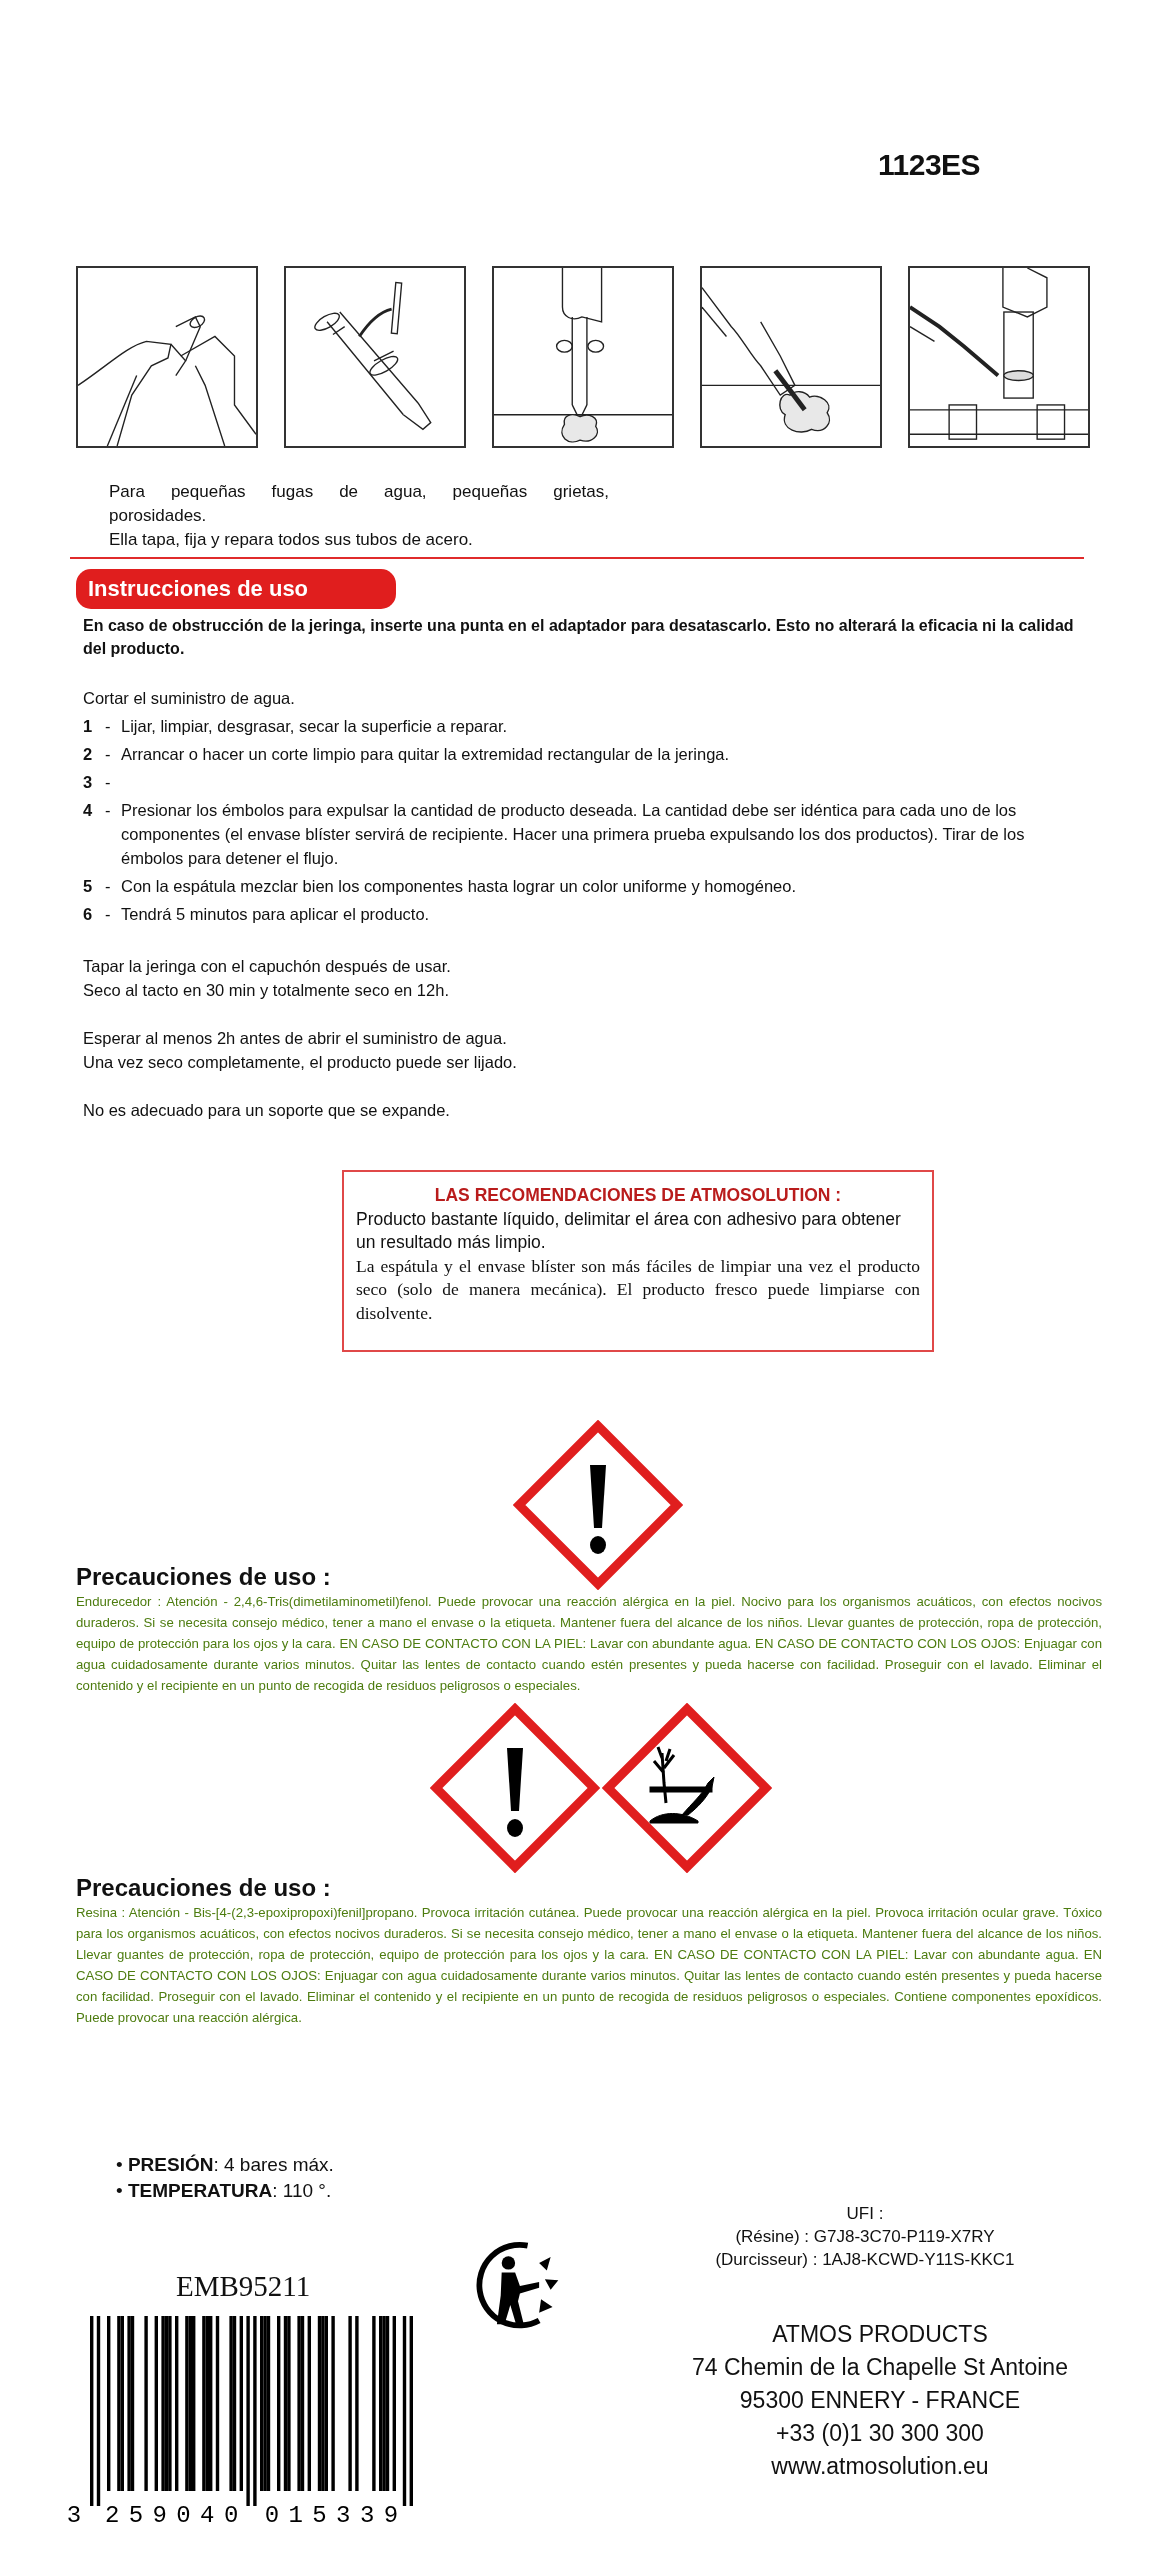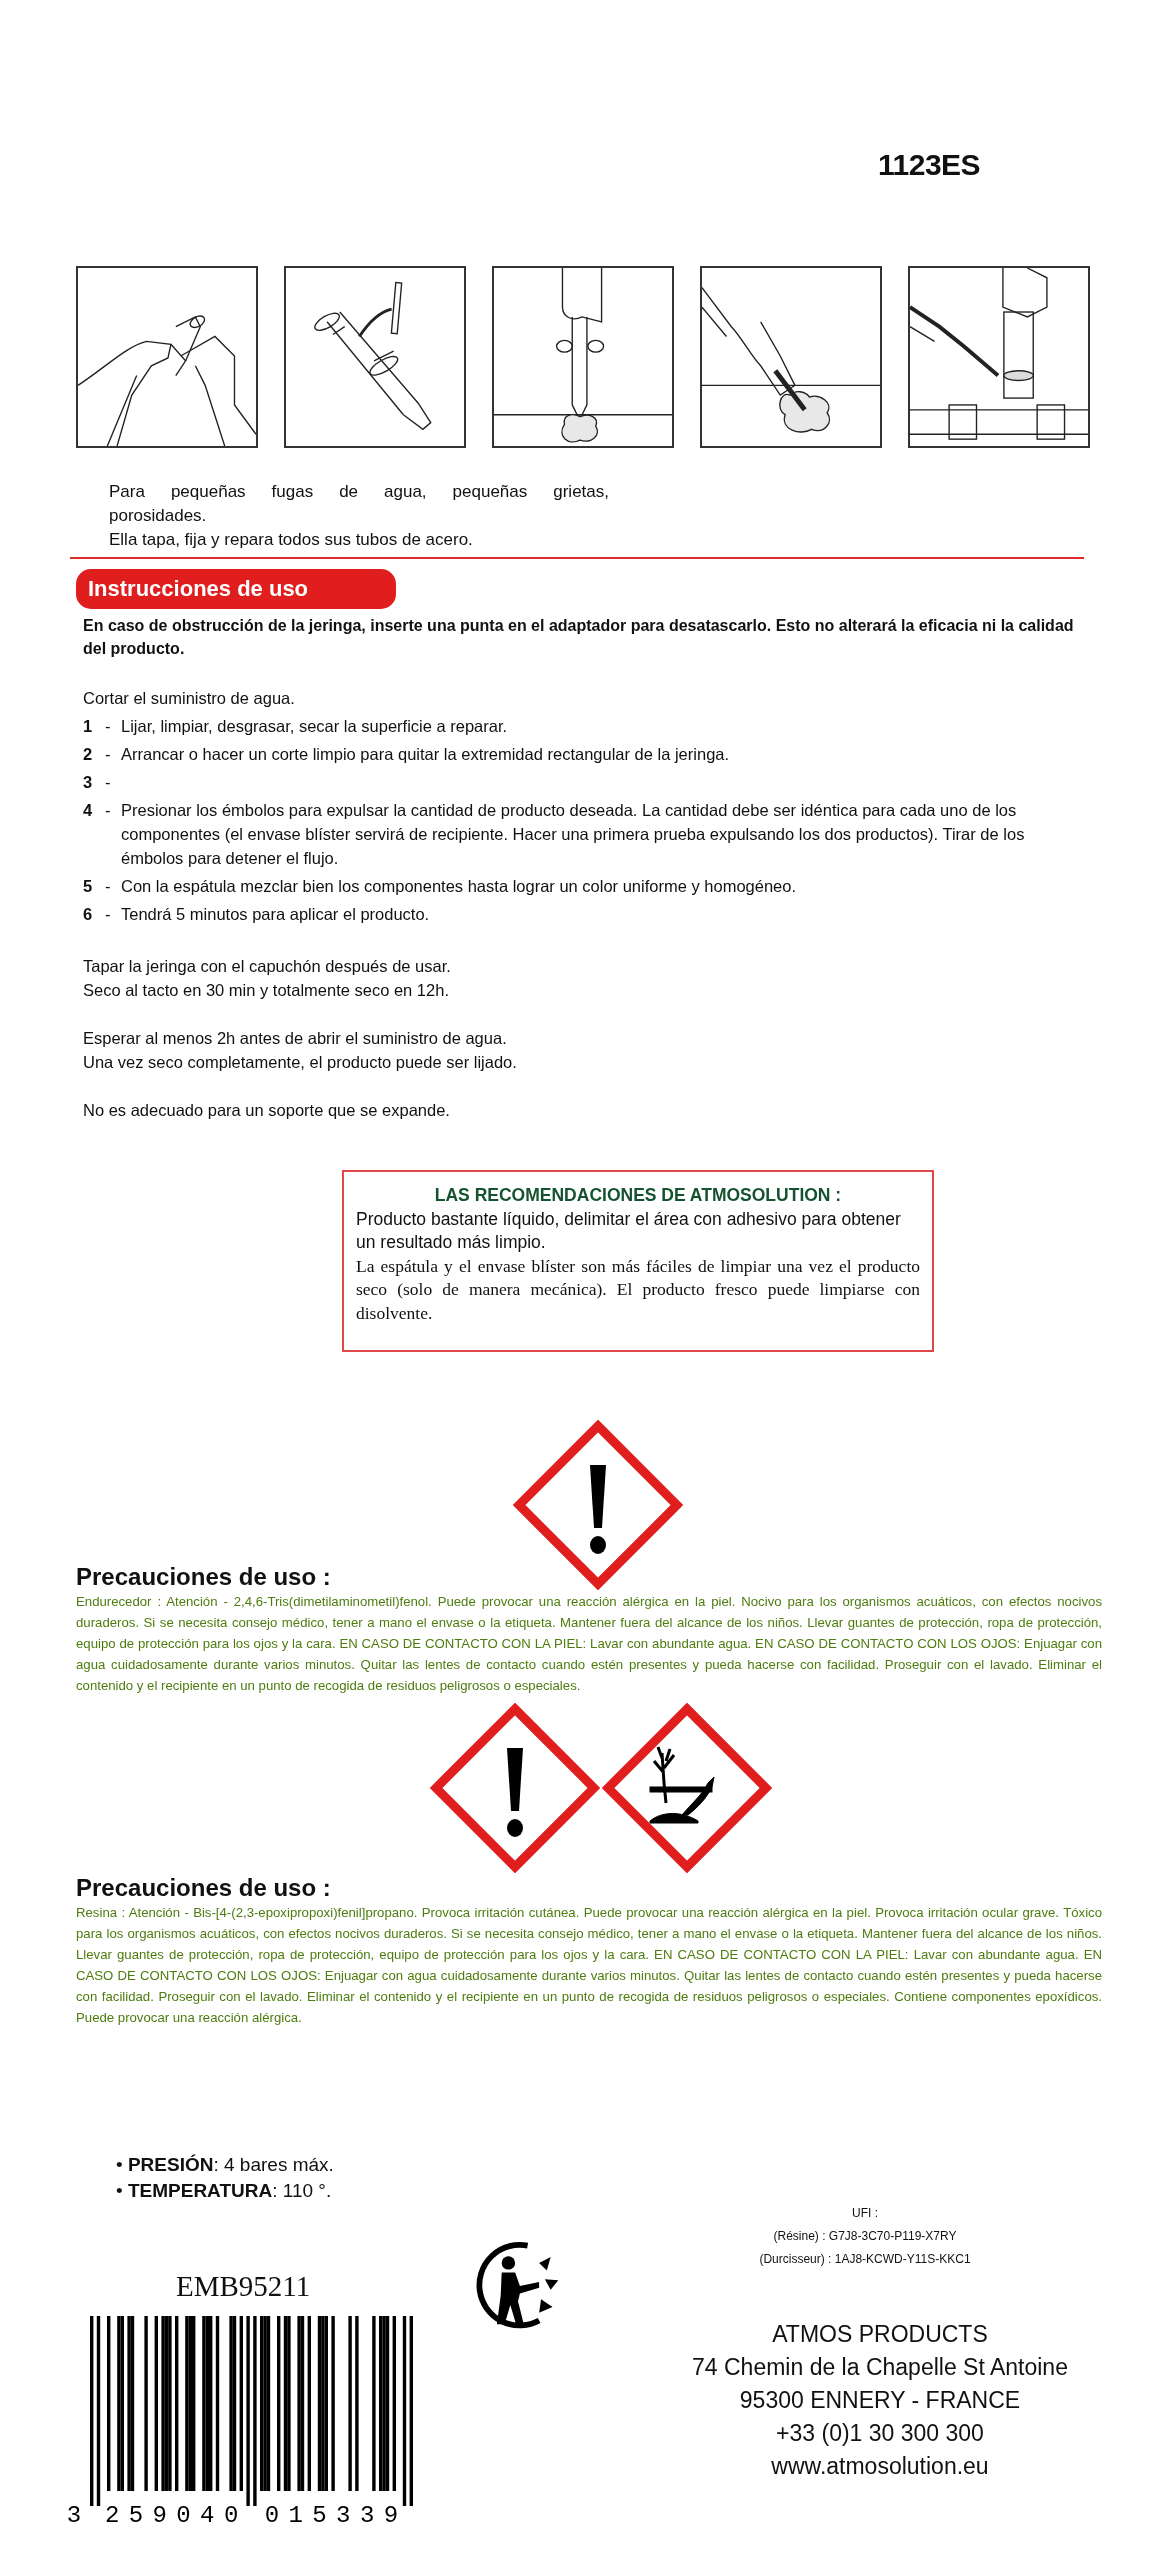--- a/index.html
+++ b/index.html
@@ -16,30 +16,30 @@
                 font-size:22px; font-weight:bold; line-height:40px; padding-left:12px; box-sizing:border-box;border-radius:15px; }
   .notice { left:83px; top:614px; width:1010px; font-size:16px; font-weight:bold; line-height:23px; }
   .body-text { left:83px; top:686px; width:1000px; font-size:16.5px; line-height:24px; }
   .body-text p { margin:0; }
   .step { display:flex; }
   .step .num { font-weight:bold; width:22px; flex:none; }
   .step .dash { width:16px; flex:none; }
   .gap { height:24px; }
   .recbox { left:342px; top:1170px; width:592px; height:182px; border:2px solid #e04848; box-sizing:border-box;
             padding:12px 12px 0 12px; font-size:17.5px; line-height:23.5px; }
-  .recbox .title { color:#14532d; font-weight:bold; text-align:center; }
+  .recbox .title { color:#b91c1c; font-weight:bold; text-align:center; }
   .recbox .j { text-align:justify;font-family:Liberation Serif, serif; }
   .pictogram { position:absolute; }
   .prec-title { font-size:24px; font-weight:bold; }
   .prec-text { color:#4d7c0f; font-size:13.2px; font-weight:normal; line-height:21px; text-align:justify; }
   .specs { left:116px; top:2152px; font-size:19px; line-height:26px; }
   .emb { left:176px; top:2270px; font-size:29px;font-family:Liberation Serif, serif; }
   .barcode { left:62px; top:2316px; width:400px; height:215px; }
   .recycle { left:470px; top:2236px; width:96px; height:96px; }
-  .ufi { left:660px; top:2202px; width:410px; text-align:center; font-size:12px; line-height:23px; }
+  .ufi { left:660px; top:2202px; width:410px; text-align:center; font-size:17px; line-height:23px; }
   .company { left:610px; top:2318px; width:540px; text-align:center; font-size:23px; line-height:33px; }
   .company .b { font-weight:normal; }
 </style>
 </head>
 <body>
 
 <div class="abs code">1123ES</div>
 
 <div class="abs panel" style="left:76px">
   <svg viewBox="0 0 182 182" fill="none" stroke="#222" stroke-width="1.4">

